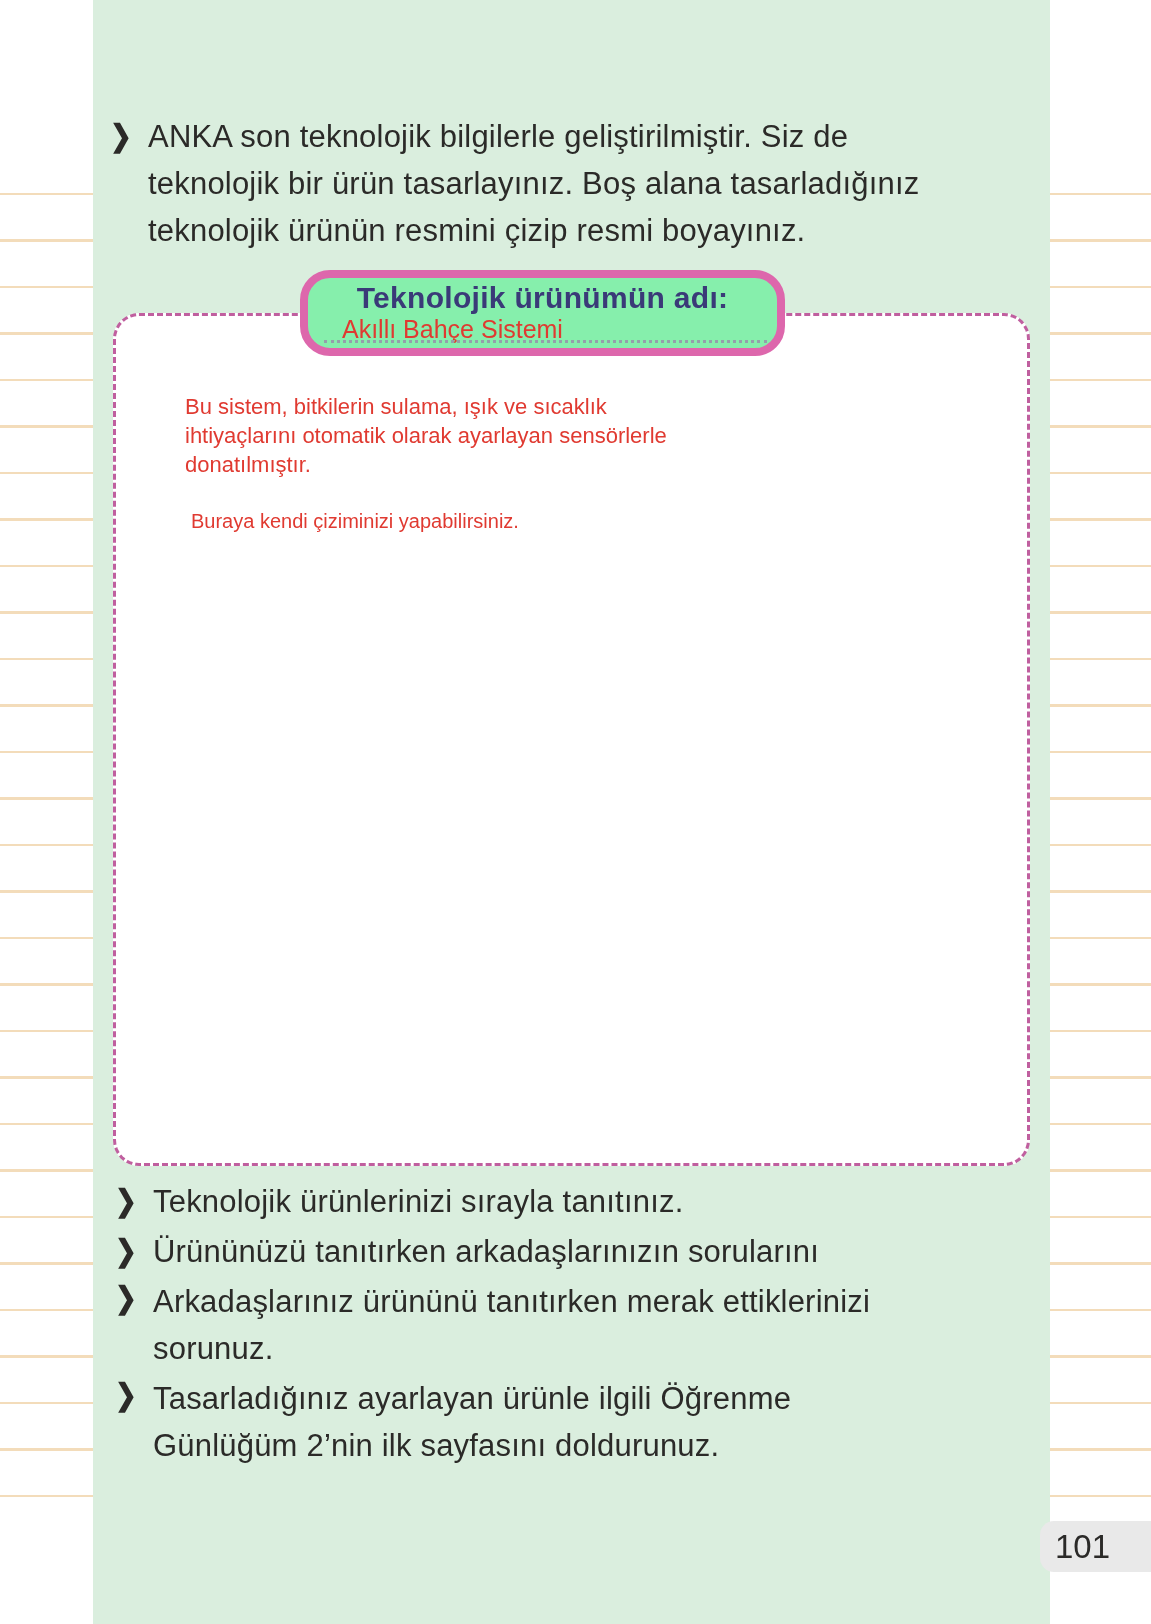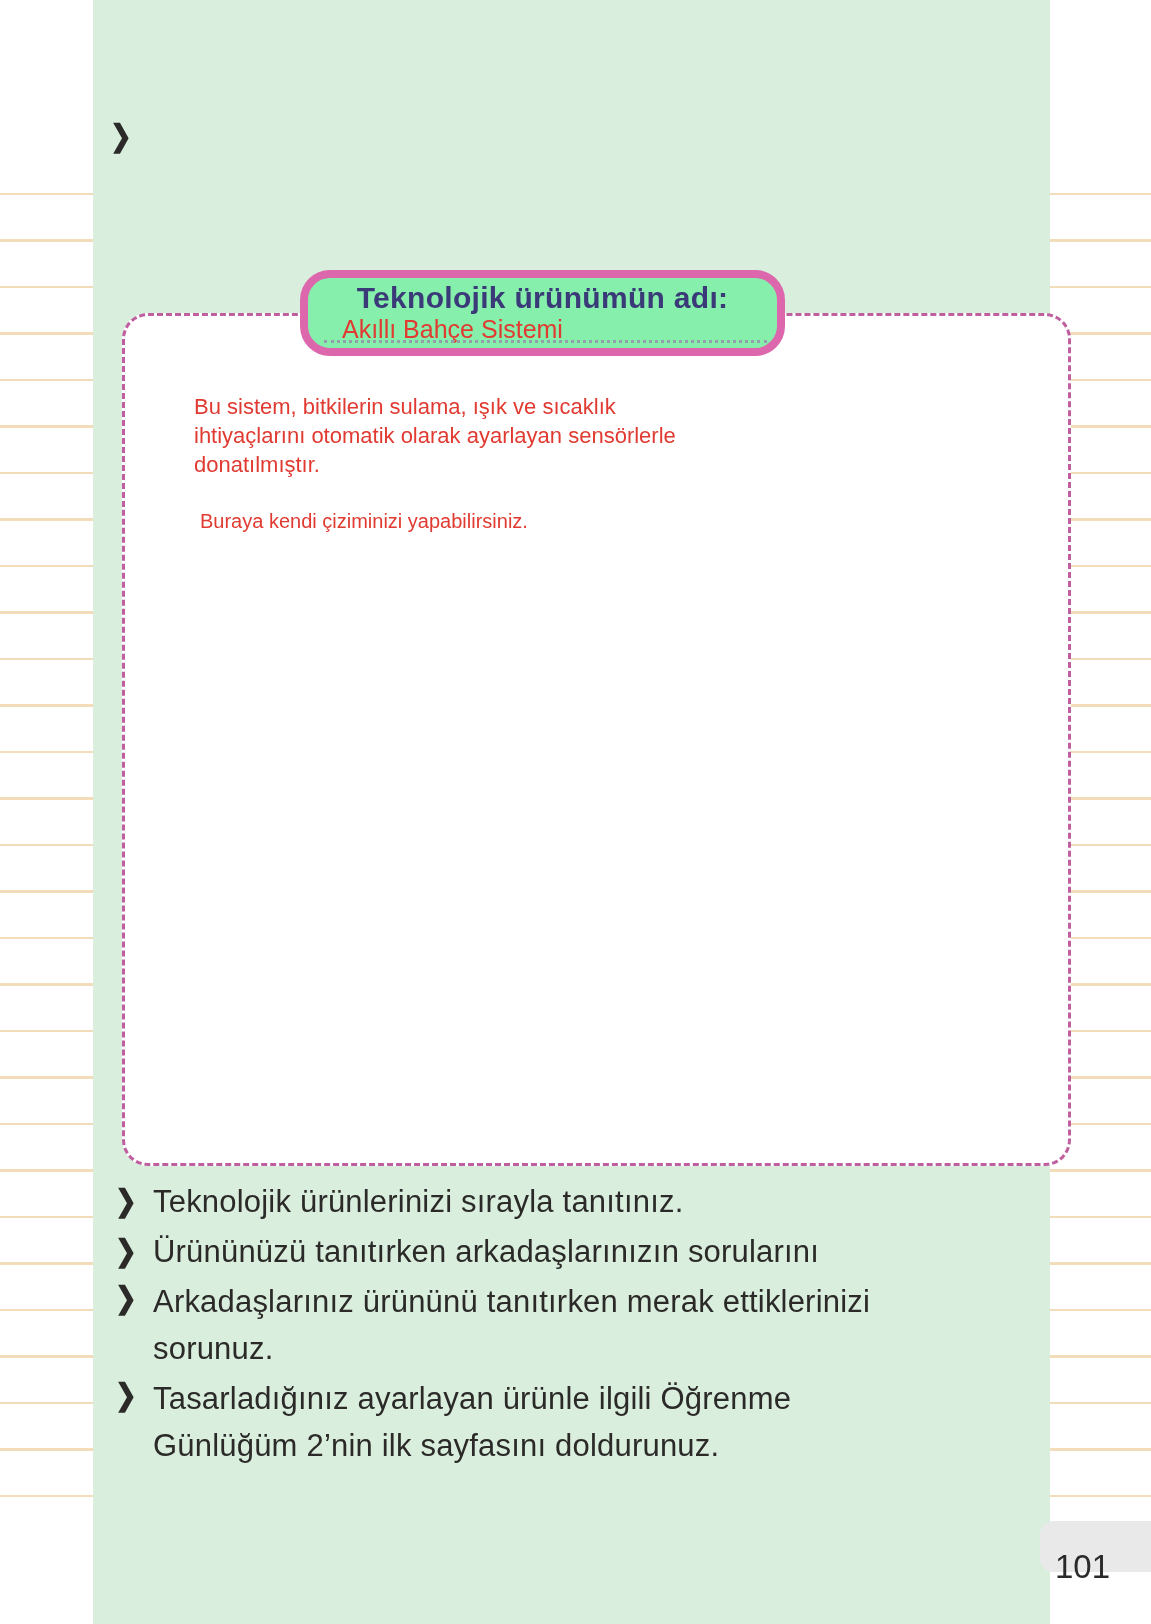--- a/index.html
+++ b/index.html
@@ -53,27 +53,26 @@
   .intro {
     position: absolute;
     left: 17px; top: 113px;
     width: 930px;
     gap: 12px;
   }
 
   
   .drawing-box {
     position: absolute;
-    left: 29px; top: 313px;
+    left: 20px; top: 313px;
     width: 911px; height: 847px;
     background: #ffffff;
     border: 3px dashed #c05f9f;
     border-radius: 26px;
     z-index: 2;
-    padding-left: 32px;
   }
   .drawing-desc {
     position: absolute;
     left: 69px; top: 76px;
     font-size: 22px;
     line-height: 29px;
     color: #e03a31;
     white-space: nowrap;
   }
   .drawing-hint {
@@ -134,32 +133,36 @@
     background: #e9e9e9;
     border-radius: 14px 0 0 14px;
     z-index: 4;
   }
   .page-badge span {
     display: block;
     padding-left: 15px;
     font-size: 33px;
     line-height: 51px;
     color: #2b2a28;
-    margin-top: 20px;
   }
 </style>
 </head>
 <body>
 
 <div class="ruled-lines"></div>
 
 <div class="green-card">
 
   <div class="intro bullet-row">
     <span class="chevron">❯</span>
+    <div>
+      <div class="school-text">ANKA son teknolojik bilgilerle geliştirilmiştir. Siz de</div>
+      <div class="school-text">teknolojik bir ürün tasarlayınız. Boş alana tasarladığınız</div>
+      <div class="school-text">teknolojik ürünün resmini çizip resmi boyayınız.</div>
+    </div>
   </div>
 
   <div class="drawing-box">
     <div class="drawing-desc">
       <div>Bu sistem, bitkilerin sulama, ışık ve sıcaklık</div>
       <div>ihtiyaçlarını otomatik olarak ayarlayan sensörlerle</div>
       <div>donatılmıştır.</div>
     </div>
     <div class="drawing-hint">Buraya kendi çiziminizi yapabilirsiniz.</div>
   </div>

